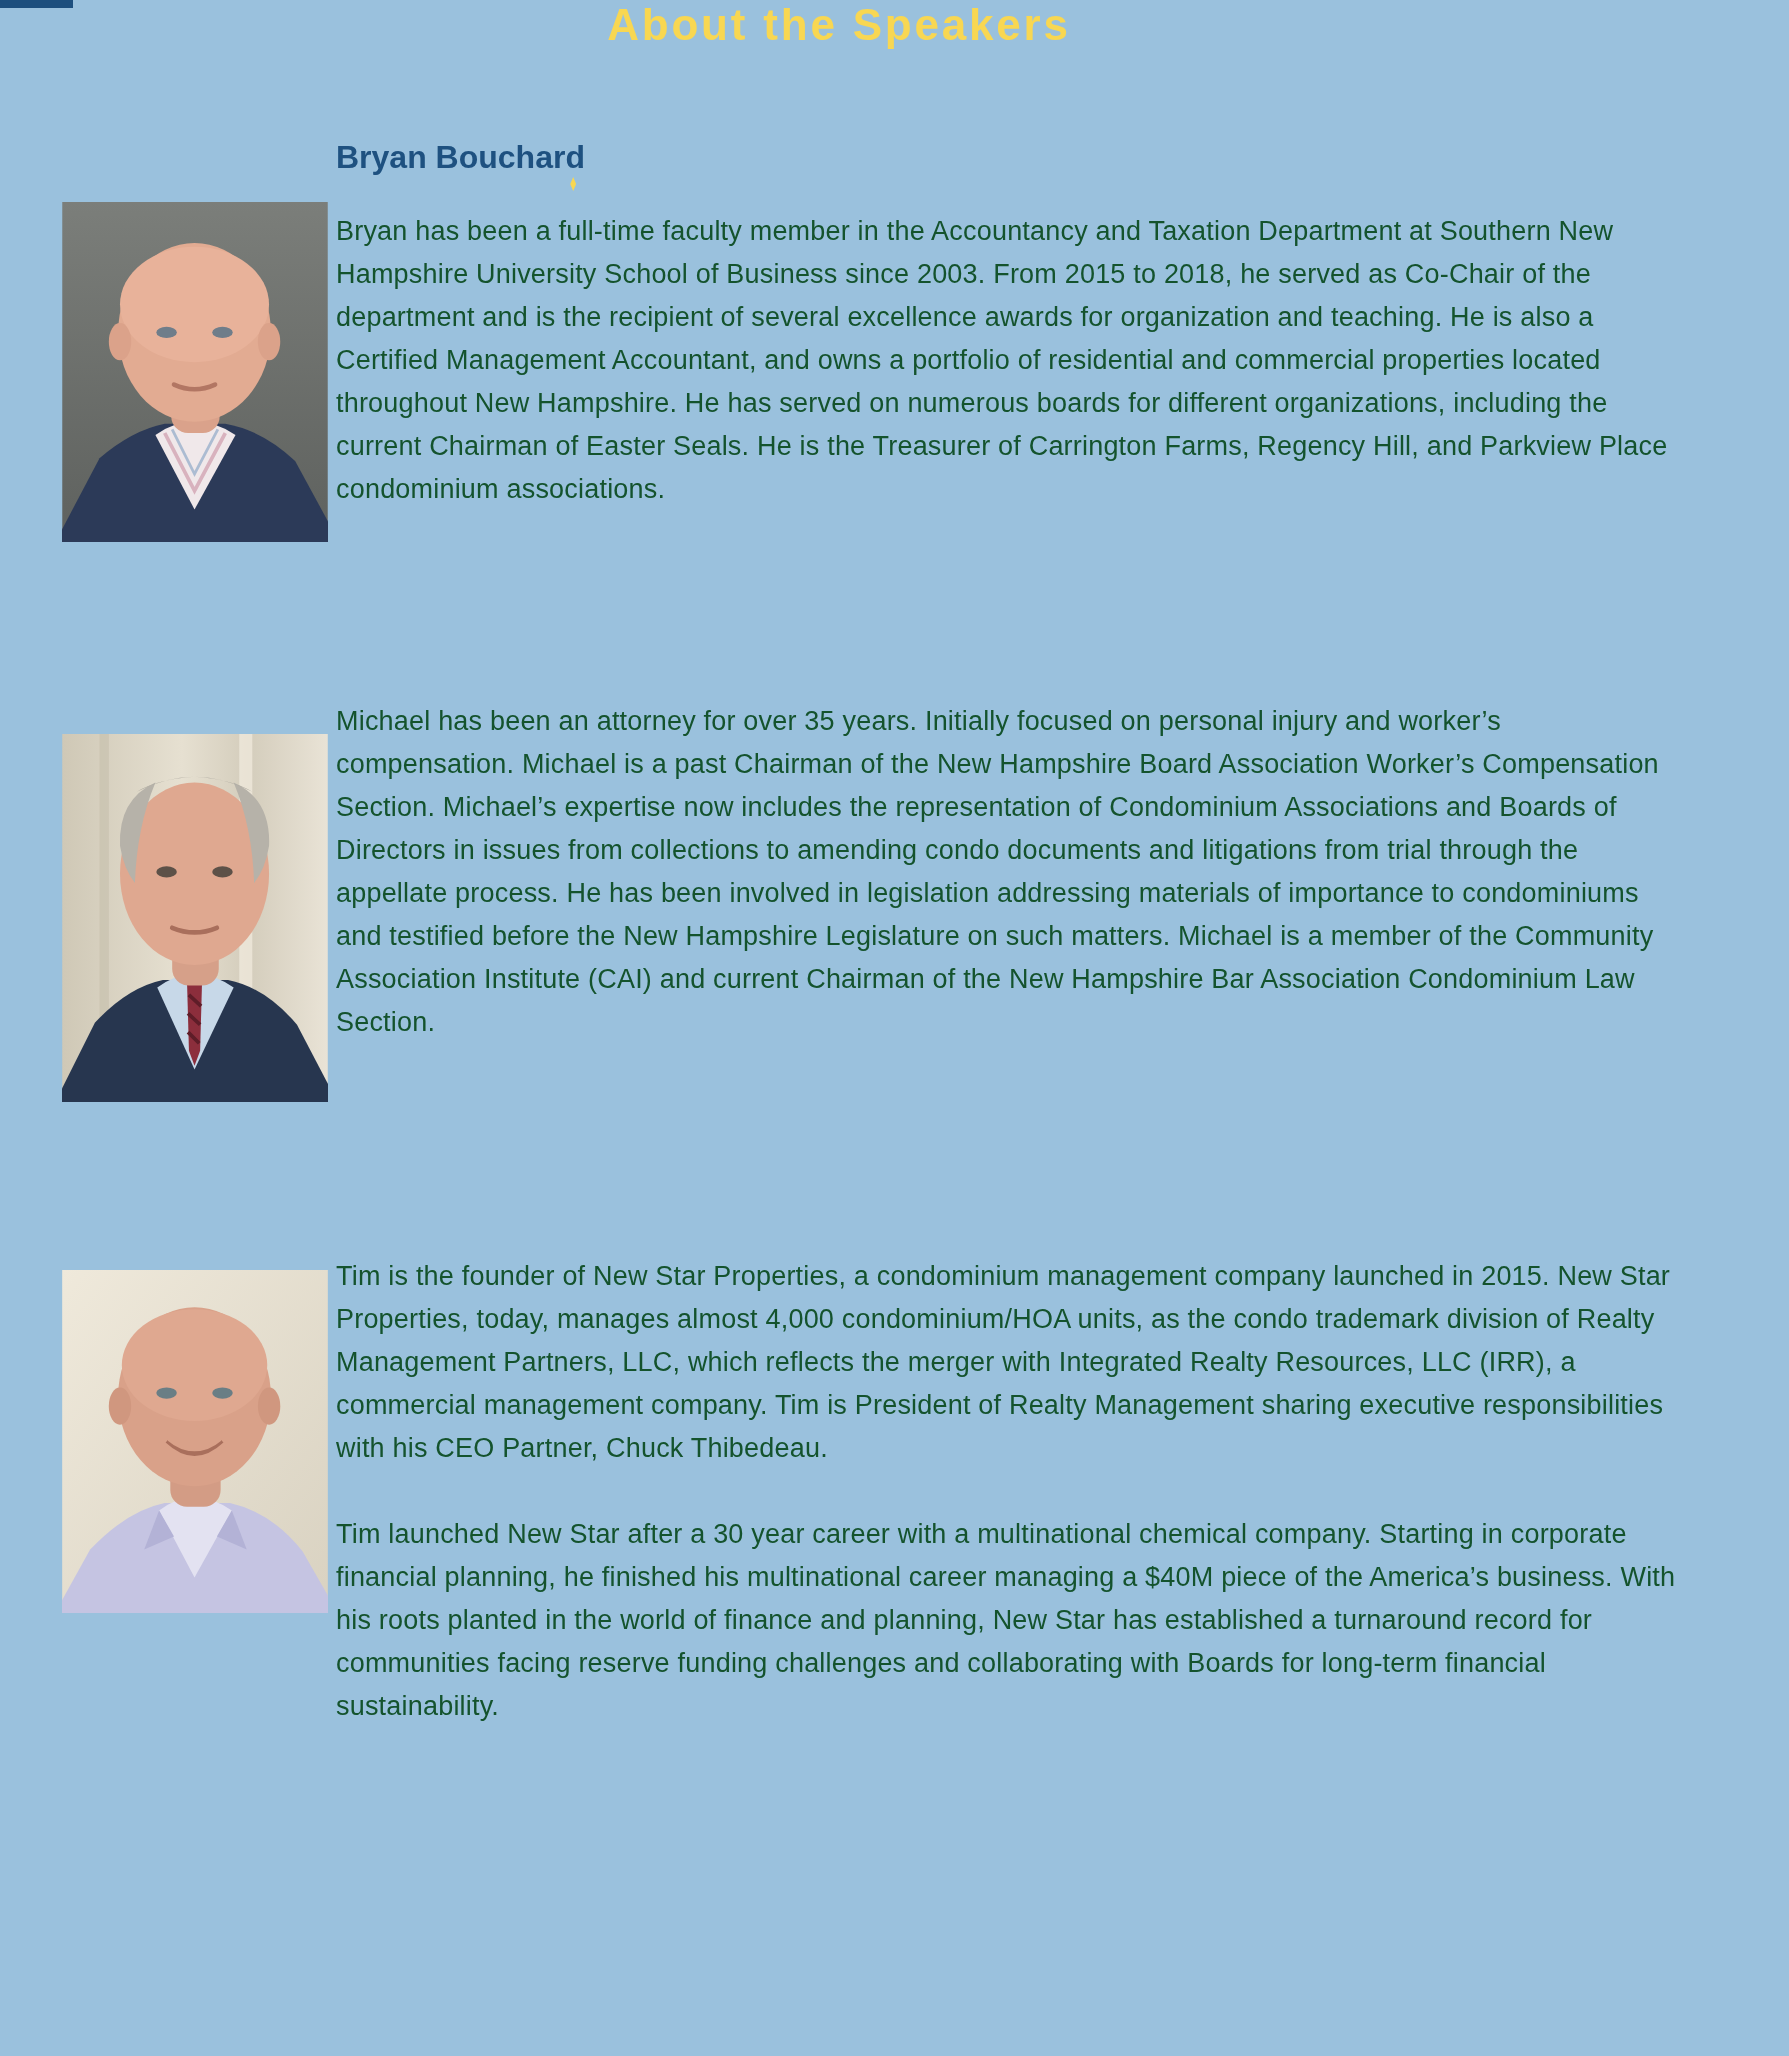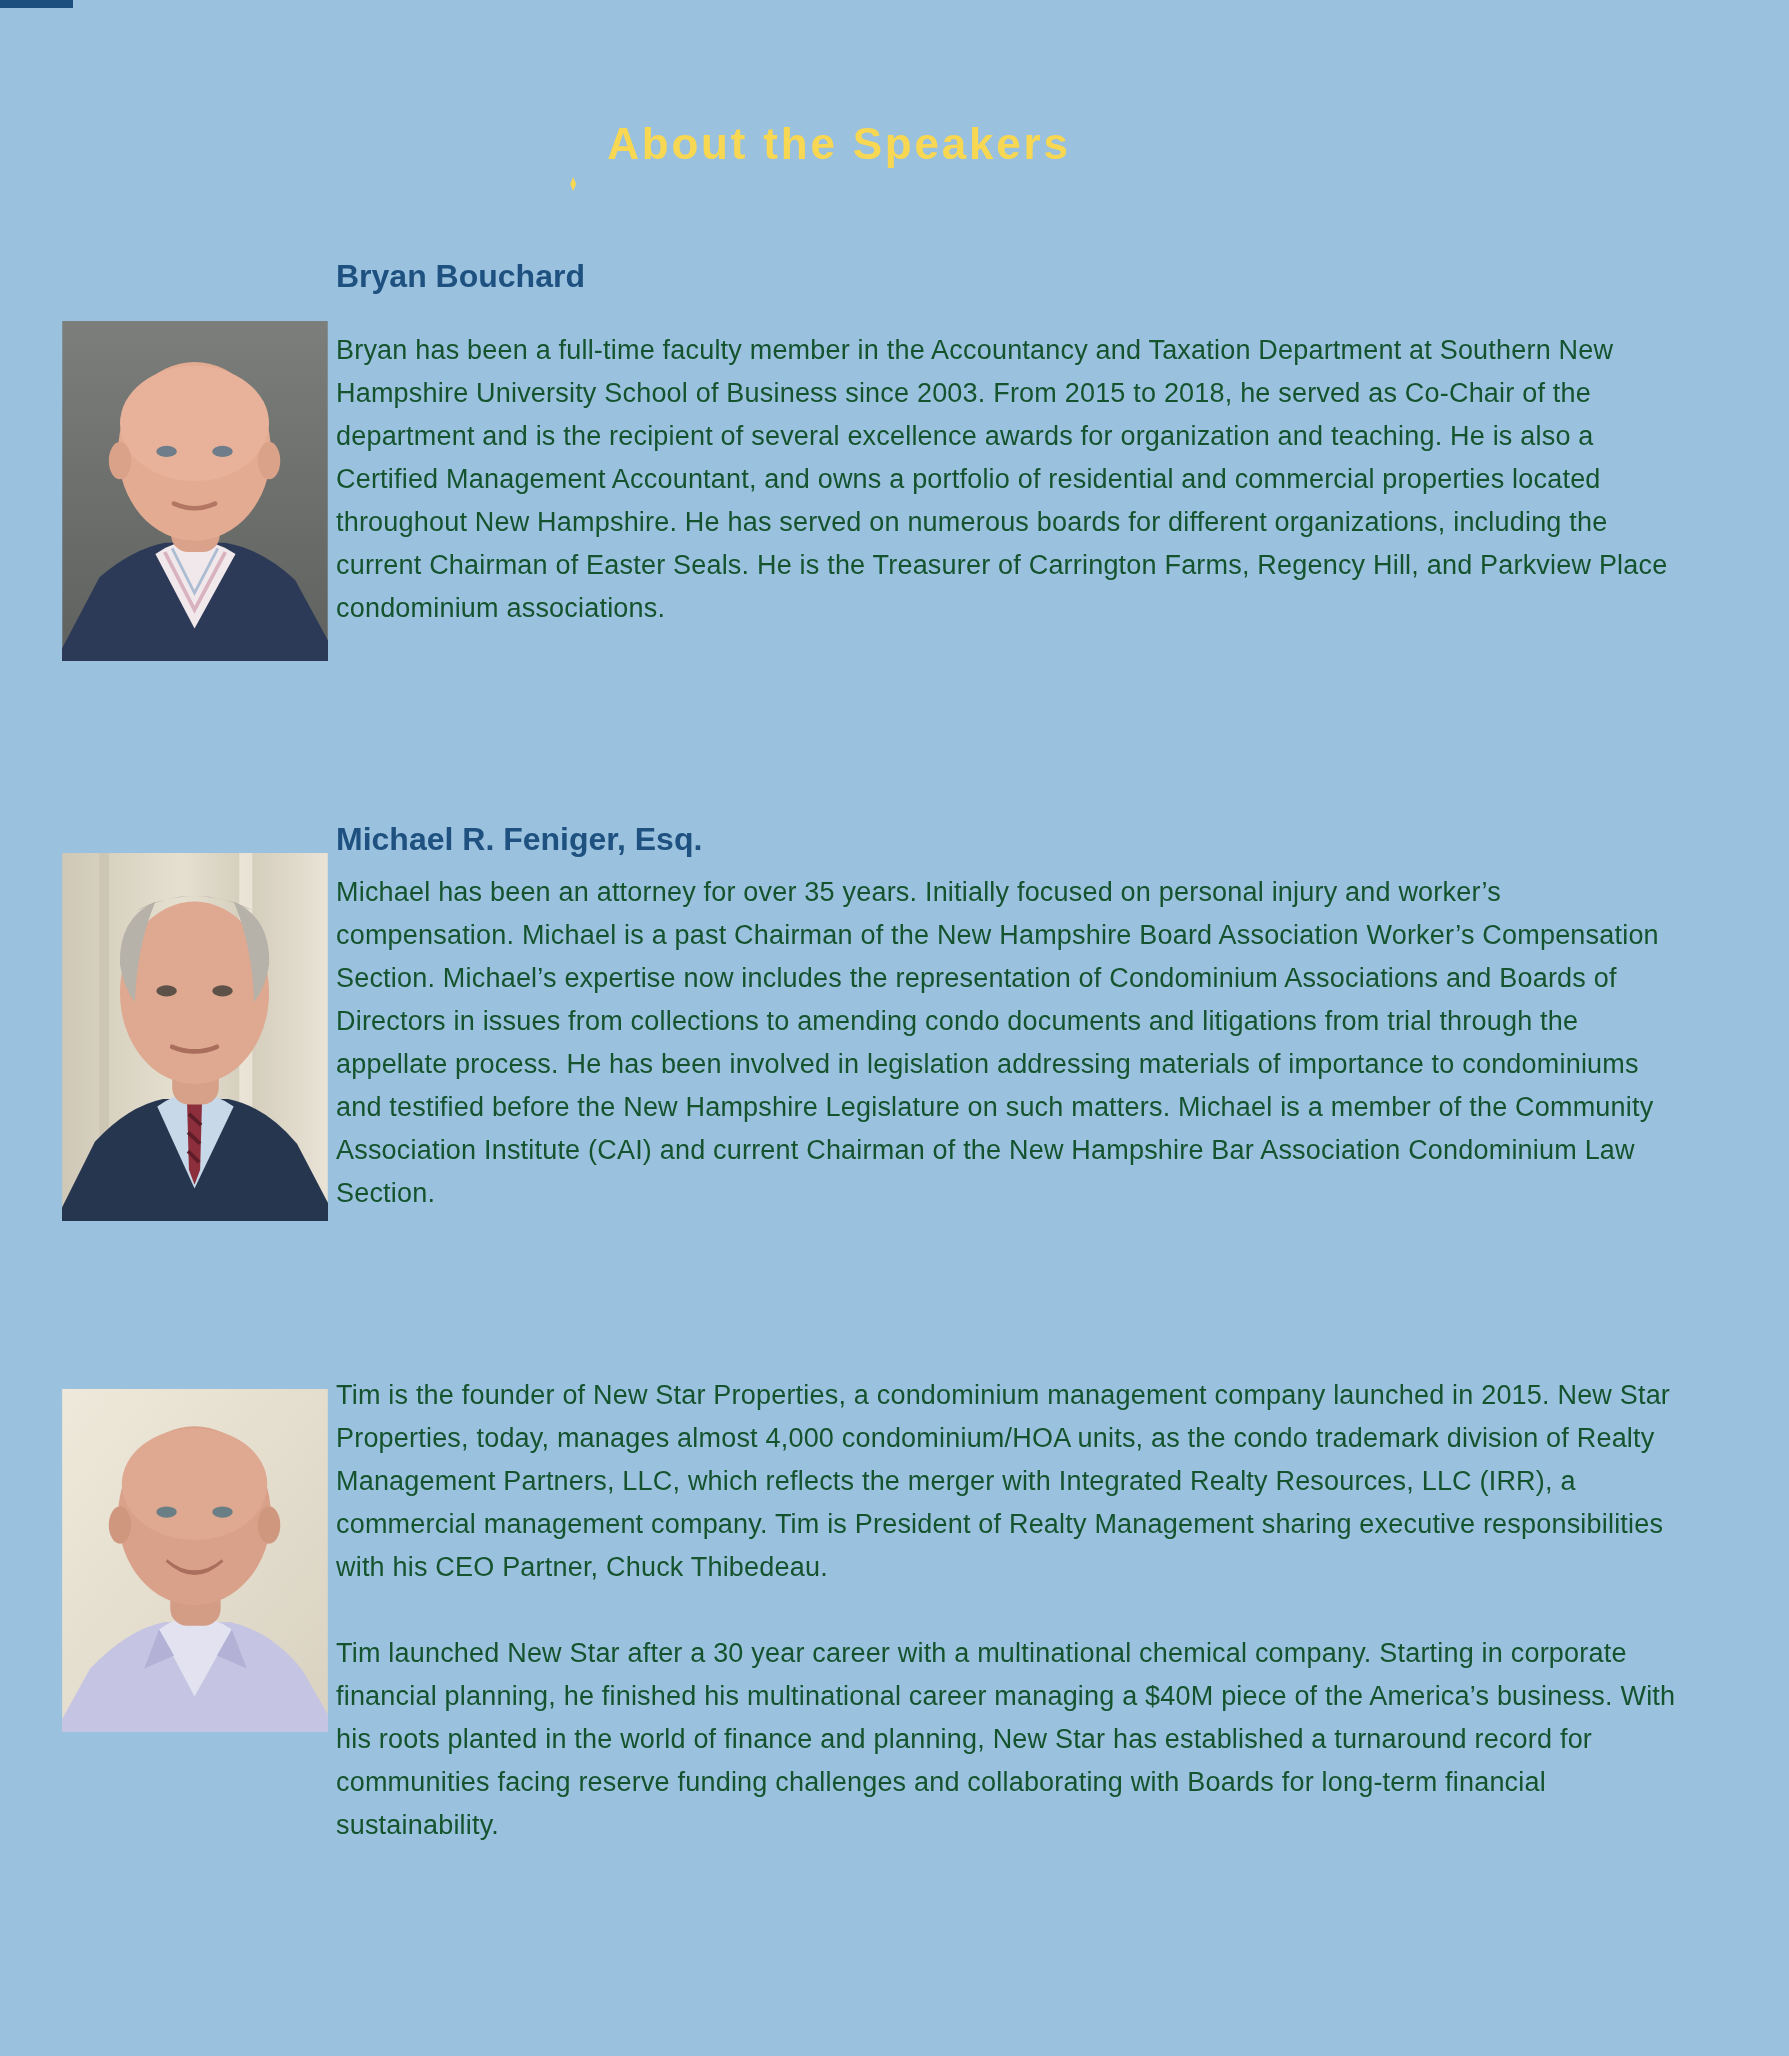--- a/index.html
+++ b/index.html
@@ -19,21 +19,20 @@
     background: #1d4f7e;
   }
   .sparkle {
     position: absolute;
     left: 569px; top: 177px;
     width: 8.4px; height: 14px;
     background: #f8d752;
     clip-path: polygon(50% 0, 85% 50%, 50% 100%, 15% 50%);
   }
   .page-title {
-    padding-top: 119px;
     width: 1678px;
     text-align: center;
     font-size: 44px;
     font-weight: bold;
     letter-spacing: 2.8px;
     color: #f8d752;
   }
   .speaker {
     display: grid;
     grid-template-columns: 266px 1342px;
@@ -143,21 +142,20 @@
       <path d="M62 120 Q60 70 100 52 Q80 100 78 160 Q66 145 62 120 Z" fill="#b6b2a9"></path>
       <path d="M222 120 Q224 70 184 52 Q204 100 206 160 Q218 145 222 120 Z" fill="#b6b2a9"></path>
       <path d="M80 62 Q142 30 204 62 Q180 48 142 46 Q104 48 80 62 Z" fill="#aaa69d"></path>
 
       <ellipse cx="112" cy="148" rx="11" ry="6" fill="#5d5148"></ellipse>
       <ellipse cx="172" cy="148" rx="11" ry="6" fill="#5d5148"></ellipse>
       <path d="M118 208 Q142 218 166 208" fill="none" stroke="#a96f5c" stroke-width="5" stroke-linecap="round"></path>
     </svg>
   </div>
   <div>
-    <h2>Michael R. Feniger, Esq.</h2>
     <p>Michael has been an attorney for over 35 years. Initially focused on personal injury and worker’s compensation. Michael is a past Chairman of the New Hampshire Board Association Worker’s Compensation Section. Michael’s expertise now includes the representation of Condominium Associations and Boards of Directors in issues from collections to amending condo documents and litigations from trial through the appellate process. He has been involved in legislation addressing materials of importance to condominiums and testified before the New Hampshire Legislature on such matters. Michael is a member of the Community Association Institute (CAI) and current Chairman of the New Hampshire Bar Association Condominium Law Section.</p>
   </div>
 </section>
 
 <section class="speaker speaker-tim">
   <div class="photo" title="Head-and-shoulders portrait of a smiling bald man in a light lavender open-collar shirt on a cream background">
     <svg width="266" height="343" viewBox="0 0 285 368">
       <defs>
         <linearGradient id="bg3" x1="0" y1="0" x2="1" y2="1">
           <stop offset="0" stop-color="#efe9db"></stop>

